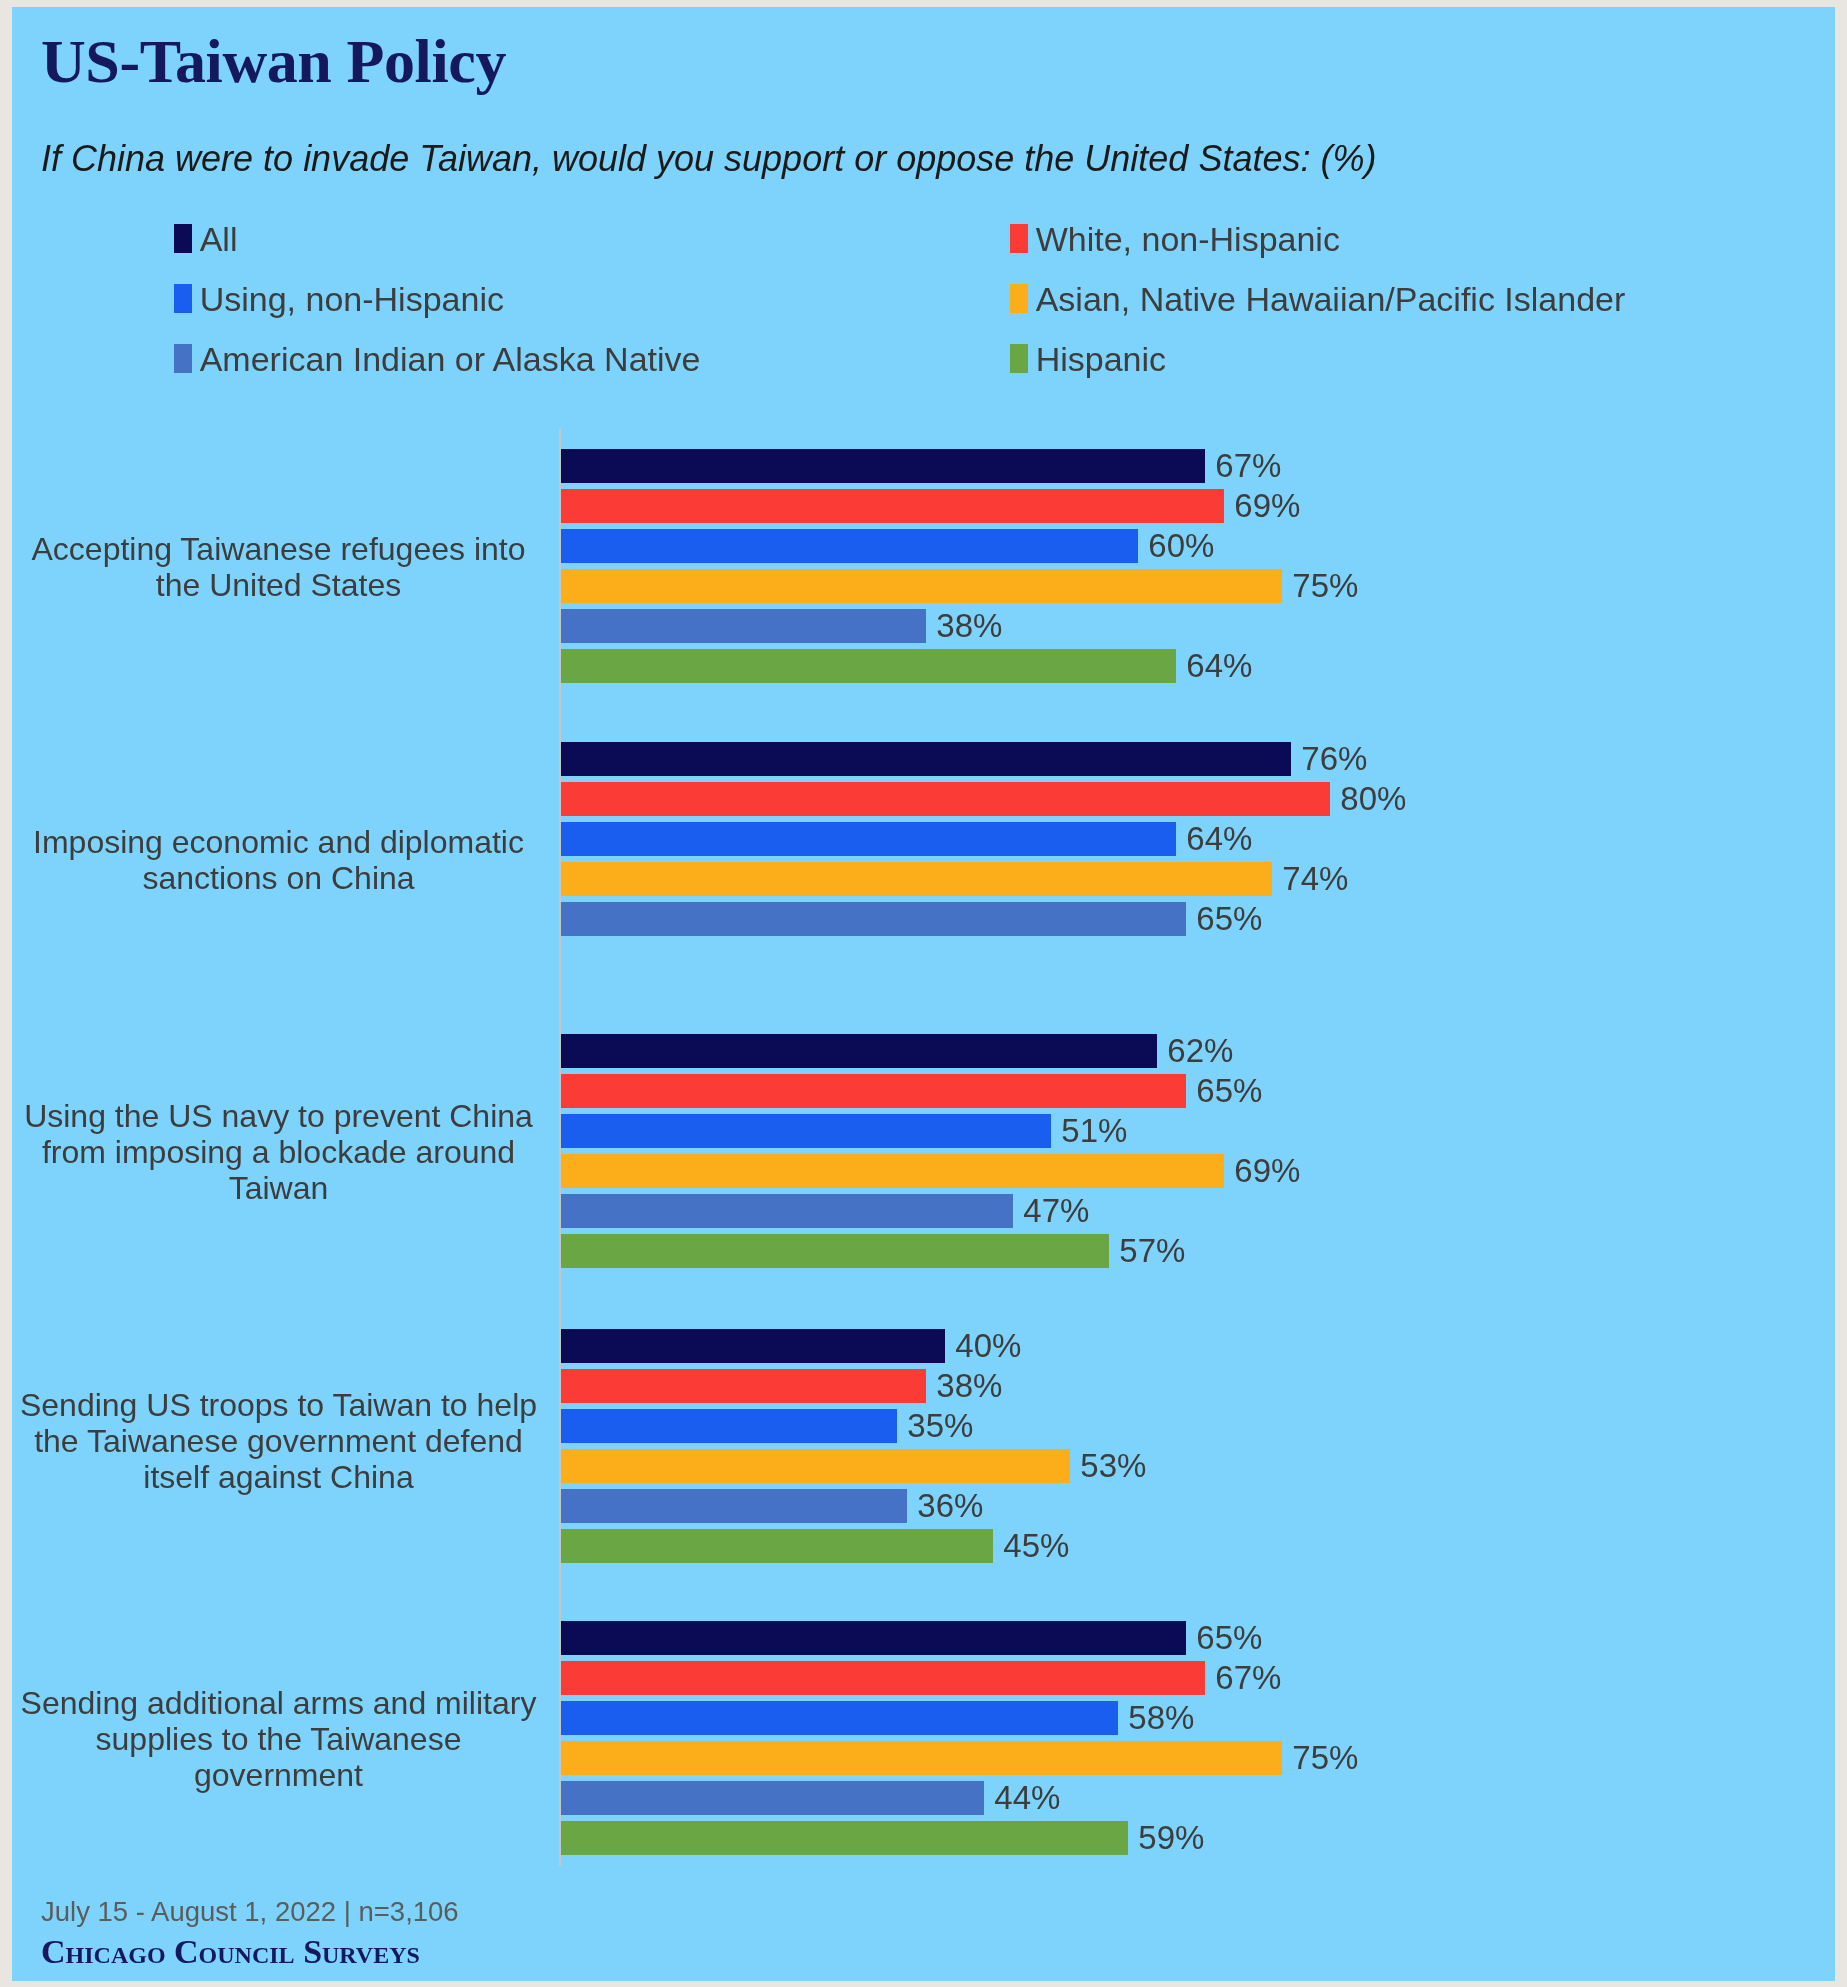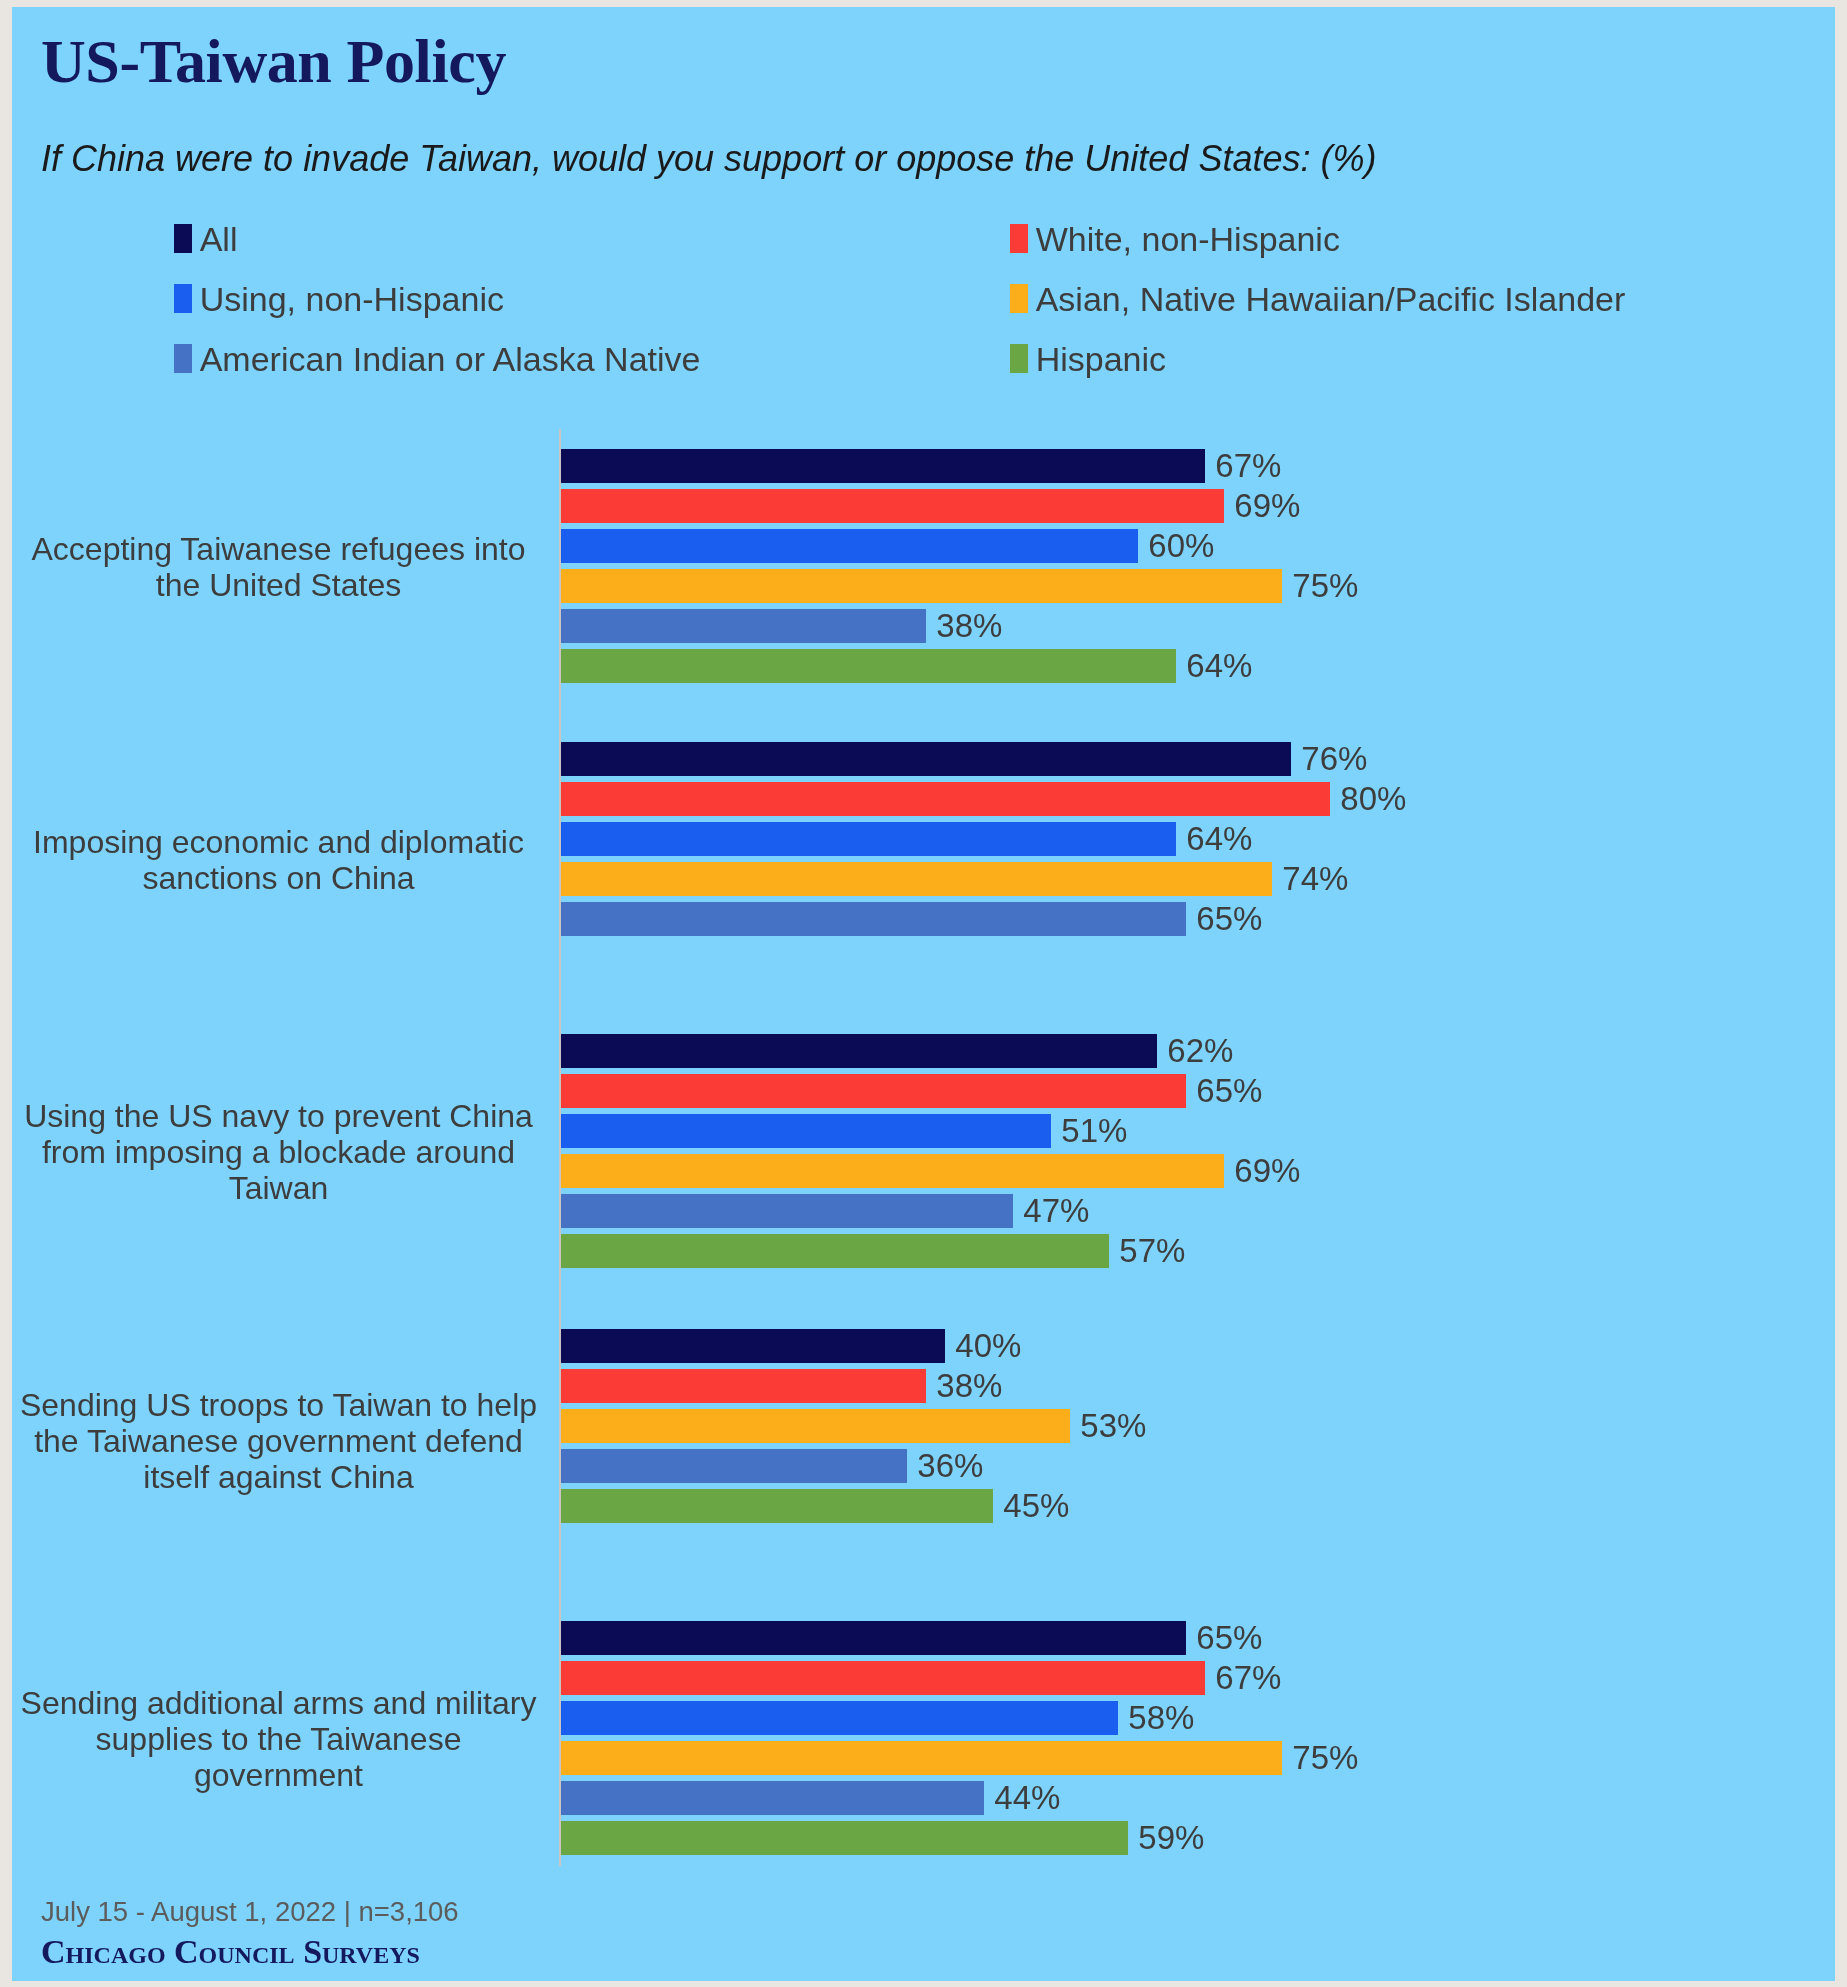--- a/index.html
+++ b/index.html
@@ -282,20 +282,24 @@
           <div class="bars">
             <div class="bar-row">
               <div class="bar" title="All: 40%" style="width: 384px; background: rgb(10, 10, 85);"></div>
               <span class="bar-value">40%</span>
             </div>
             <div class="bar-row">
               <div class="bar" title="White, non-Hispanic: 38%" style="width: 365px; background: rgb(251, 59, 53);"></div>
               <span class="bar-value">38%</span>
             </div>
             <div class="bar-row">
+              <div class="bar" title="Black, non-Hispanic: 35%" style="width: 336px; background: rgb(26, 94, 240);"></div>
+              <span class="bar-value">35%</span>
+            </div>
+            <div class="bar-row">
               <div class="bar" title="Asian, Native Hawaiian/Pacific Islander: 53%" style="width: 509px; background: rgb(251, 173, 26);"></div>
               <span class="bar-value">53%</span>
             </div>
             <div class="bar-row">
               <div class="bar" title="American Indian or Alaska Native: 36%" style="width: 346px; background: rgb(69, 114, 196);"></div>
               <span class="bar-value">36%</span>
             </div>
             <div class="bar-row">
               <div class="bar" title="Hispanic: 45%" style="width: 432px; background: rgb(106, 167, 68);"></div>
               <span class="bar-value">45%</span>

